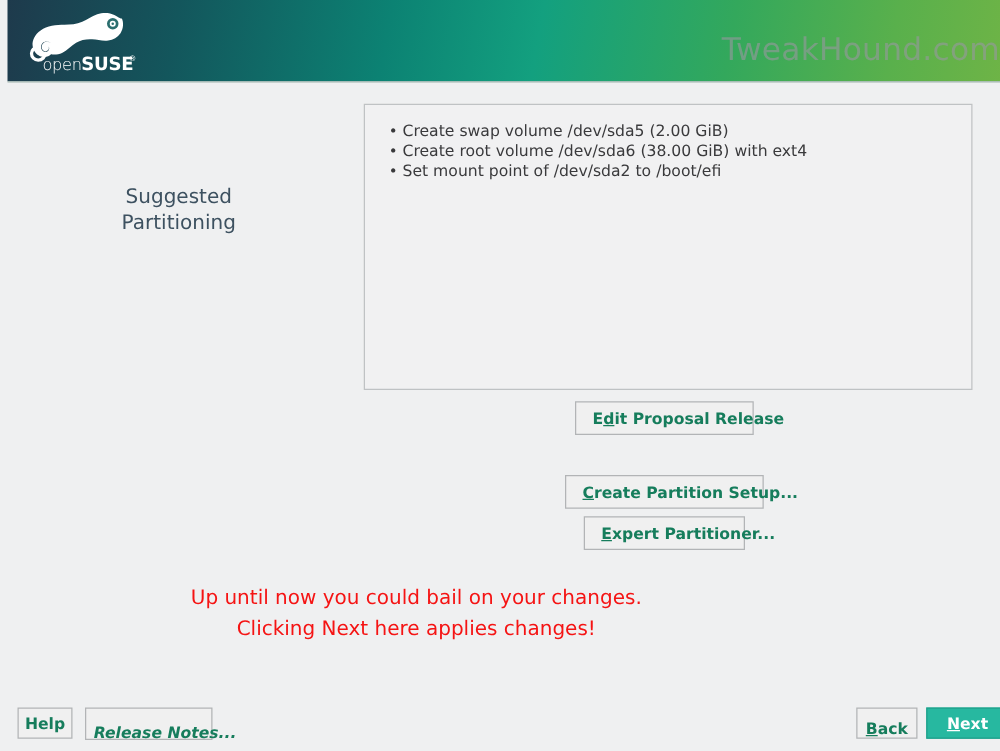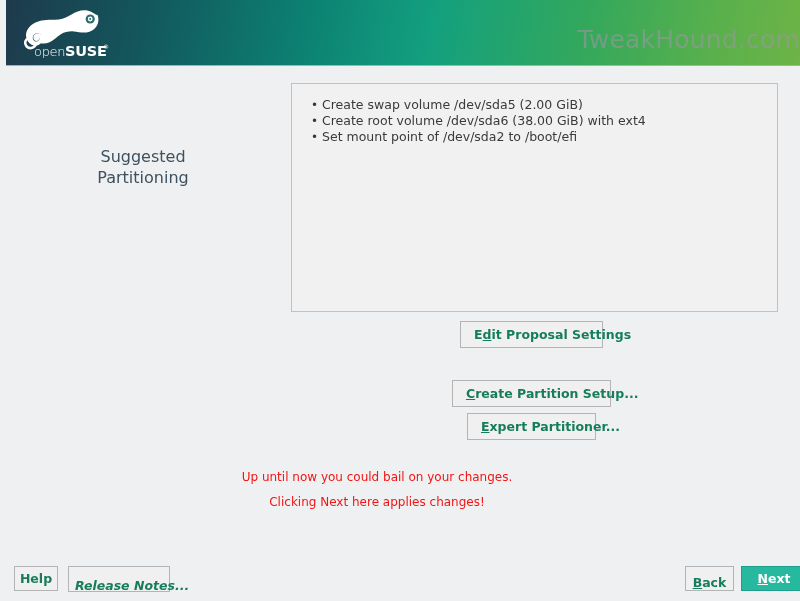--- a/index.html
+++ b/index.html
@@ -139,24 +139,23 @@
   }
 
   
   .warning {
     position: absolute;
     left: 0;
     top: 465px;
     width: 666px;
     text-align: center;
     color: #f51414;
-    font-size: 12px;
+    font-size: 16px;
     line-height: 25px;
     font-family: "DejaVu Sans", sans-serif;
-    padding-left: 44px;
   }
 
   
   .btn-help {
     position: absolute;
     left: 14px;
     top: 566px;
     width: 44px;
     height: 25px;
     padding: 5px 0;
@@ -250,21 +249,21 @@
 
 <div class="proposal-box">
   <ul class="proposal-list">
     <li>Create swap volume /dev/sda5 (2.00 GiB)</li>
     <li>Create root volume /dev/sda6 (38.00 GiB) with ext4</li>
     <li>Set mount point of /dev/sda2 to /boot/efi</li>
   </ul>
 </div>
 
 <div class="btn btn-edit-proposal">
-  <span>E</span><span class="mn">d</span><span>it Proposal Settings</span>
+  <span>E</span><span class="mn">d</span><span>it Proposal Release</span>
 </div>
 
 <div class="btn btn-create-partition">
   <span></span><span class="mn">C</span><span>reate Partition Setup...</span>
 </div>
 
 <div class="btn btn-expert-partitioner">
   <span></span><span class="mn">E</span><span>xpert Partitioner...</span>
 </div>
 

